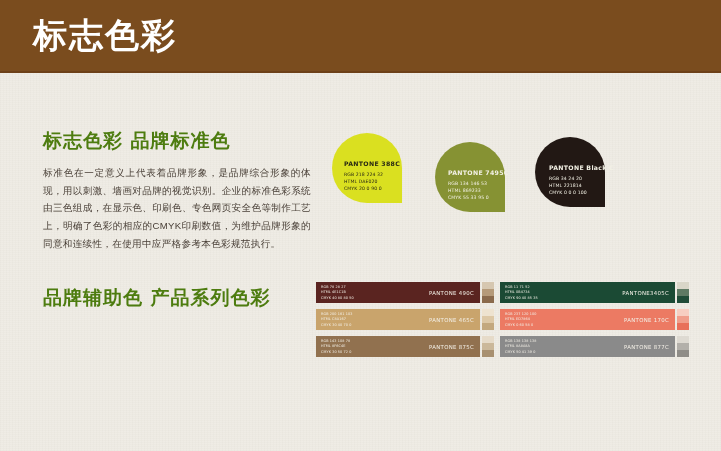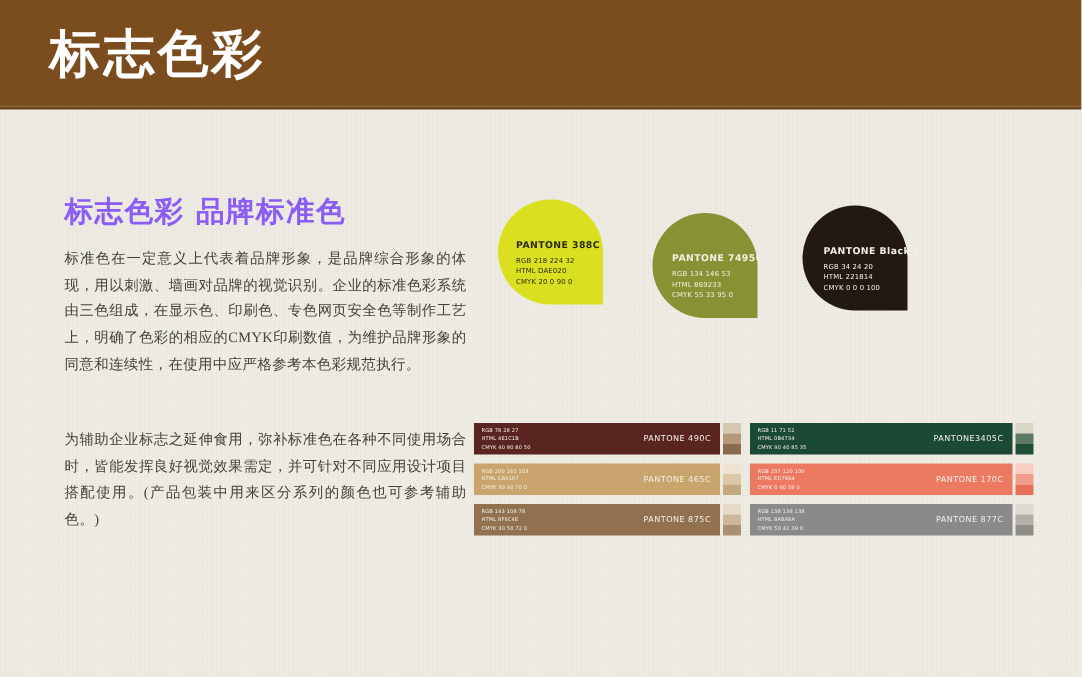--- a/index.html
+++ b/index.html
@@ -41,27 +41,27 @@
   }
 
   
   .sec { position: absolute; left: 43px; width: 268px; }
   .sec-1 { top: 128px; }
   .sec-2 { top: 285px; }
 
   .sec-title {
     font-family: "DejaVu Serif", serif;
     font-size: 19px; font-weight: bold;
-    color: #8b5cf6;
+    color: #4d7c0f;
     letter-spacing: 1px;
     margin-bottom: 10px;
     white-space: nowrap;
   }
   .sec-body {
-    font-family: Liberation Serif, serif;
+    font-family: Liberation Sans, sans-serif;
     font-size: 9.6px;
     line-height: 1.85;
     color: #4a4038;
     text-align: justify;
     letter-spacing: 0.3px;
   }
 
   
   .drops { position: absolute; left: 330px; top: 128px; width: 320px; height: 95px; }
   .drop {
@@ -141,21 +141,21 @@
   <div class="header-title">标志色彩</div>
 </div>
 <div class="header-underline"></div>
 
 <div class="sec sec-1">
   <div class="sec-title">标志色彩 品牌标准色</div>
   <div class="sec-body">标准色在一定意义上代表着品牌形象，是品牌综合形象的体现，用以刺激、墙画对品牌的视觉识别。企业的标准色彩系统由三色组成，在显示色、印刷色、专色网页安全色等制作工艺上，明确了色彩的相应的CMYK印刷数值，为维护品牌形象的同意和连续性，在使用中应严格参考本色彩规范执行。</div>
 </div>
 
 <div class="sec sec-2">
-  <div class="sec-body">为辅助企业标志之延伸食用，弥补标准色在各种不同使用场合时，皆能发挥良好视觉效果需定，并可针对不同应用设计项目搭配使用。(产品包装中用来区分系列的颜色也可参考辅助色。)</div>
+  <div class="sec-title">品牌辅助色 产品系列色彩</div>
 </div>
 
 <div class="drops">
   <div class="drop drop-0"></div>
   <div class="drop drop-1"></div>
   <div class="drop drop-2"></div>
 
   <div class="drop-label lbl-0 dk">
     <div class="drop-name">PANTONE 388C</div>
     <div class="drop-vals">

